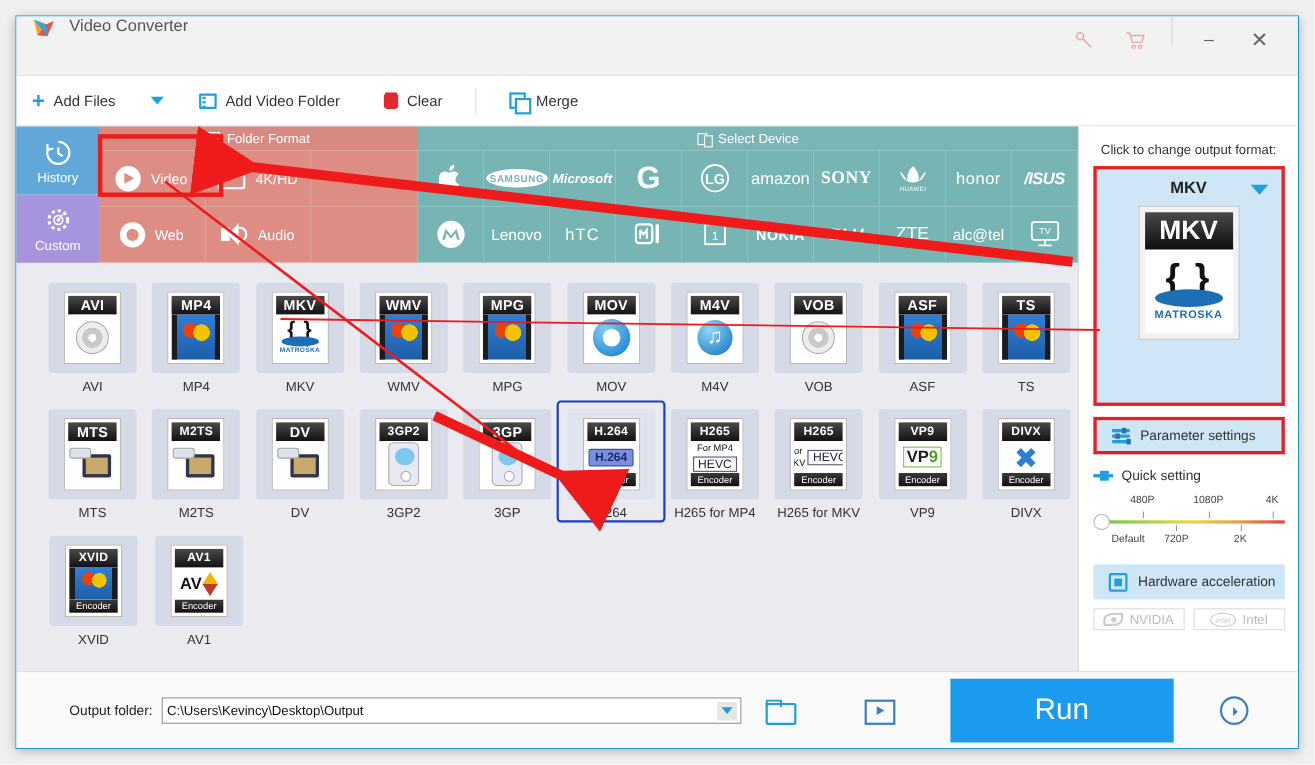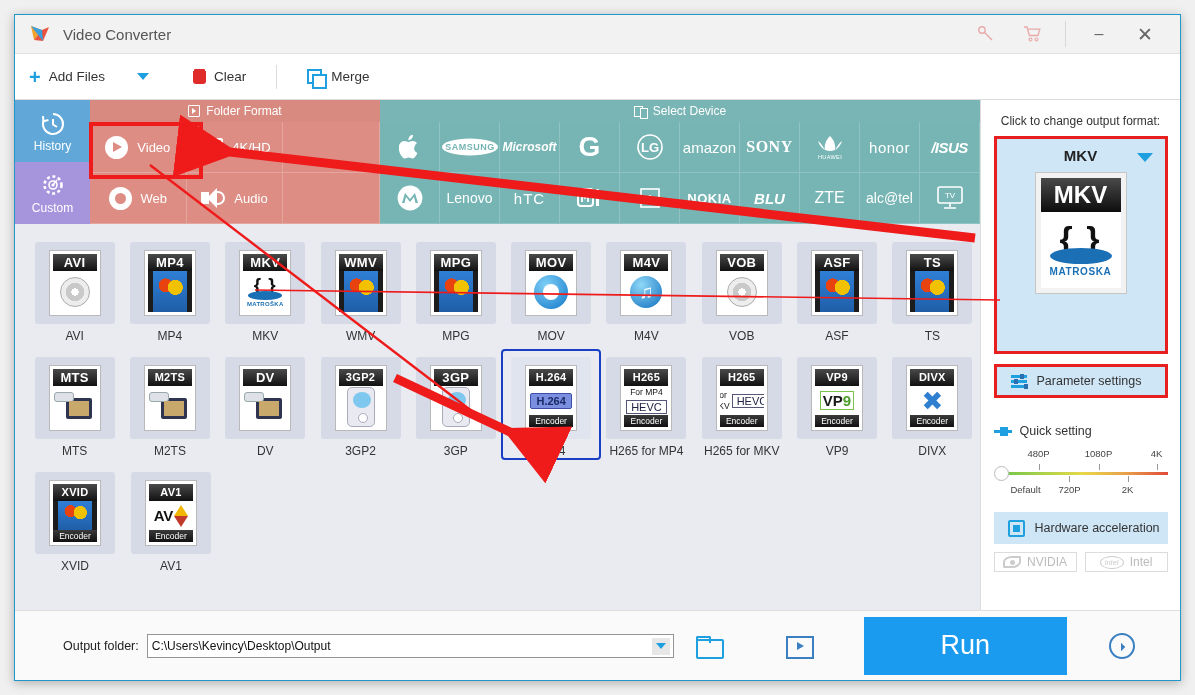--- a/index.html
+++ b/index.html
@@ -12,22 +12,22 @@
   .window {
     position: absolute; left: 14px; top: 14px;
     width: 1167px; height: 667px;
     background: #fff;
     border: 1px solid #2196c9;
     box-shadow: 0 2px 10px rgba(0,0,0,.28);
     display: flex; flex-direction: column;
   }
   
   .titlebar {
-    height: 39px; background: #f2f2f2;
-    display: flex; align-items: center;
+    height: 54px; background: #f2f2f2;
+    display: flex; 
     border-bottom: 1px solid #e2e2e2;
     flex: none;
   }
   .app-logo { margin-left: 14px; width: 22px; height: 22px; position: relative; }
   .app-title { margin-left: 12px; font-size: 15px; color: #555; }
   .tb-spacer { flex: 1; }
   .tb-icon {
     width: 46px; height: 44px; display: flex; align-items: center;
     justify-content: center; color: #e8a9a9; font-size: 17px;
   }
@@ -116,21 +116,21 @@
   .ic-play:after{content:"";position:absolute;left:8px;top:6px;border-left:9px solid #dd8d84;border-top:5.5px solid transparent;border-bottom:5.5px solid transparent;}
   .ic-4k { width:25px;height:19px;border:2.5px solid #fff;border-radius:2px;}
   .ic-chrome{width:23px;height:23px;border-radius:50%;background:#fff;position:relative;}
   .ic-chrome:after{content:"";position:absolute;left:6px;top:6px;width:11px;height:11px;border-radius:50%;background:#dd8d84;}
   .ic-spk{width:24px;height:20px;position:relative;}
   .ic-spk:before{content:"";position:absolute;left:0;top:4px;width:8px;height:12px;background:#fff;}
   .ic-spk:after{content:"";position:absolute;left:6px;top:0;border-right:10px solid #fff;border-top:10px solid transparent;border-bottom:10px solid transparent;}
   .spk-wave{position:absolute;right:0;top:3px;width:8px;height:14px;border:2px solid #fff;border-left:none;border-radius:0 8px 8px 0;}
   
   .tilearea { flex: 1; background: #e9ebf1; padding: 12px 0 0 0; overflow: hidden; position: relative; }
-  .tilerow { display: flex; padding-left: 12px; }
+  .tilerow { display: flex; padding-left: 22px; }
   .tile {
     width: 96px; margin-right: 0; display: flex; flex-direction: column;
     align-items: center; padding-top: 6px;
   }
   .tile-box {
     width: 80px; height: 82px; background: #d5dae6; border-radius: 3px;
     display: flex; align-items: center; justify-content: center;
   }
   .tile.selected .tile-box { background: #dfe4ef; }
   .tile.selected { outline: 2px solid #1a3fc4; border-radius: 2px; background: #e9ebf1; }
@@ -202,21 +202,21 @@
   .bi-el{width:62px;height:16px;border-radius:50%;background:#1a6fb5;margin-top:-4px;}
   .bi-tx{font-size:10px;font-weight:700;color:#1a6fb5;letter-spacing:.6px;margin-top:2px;}
   .param-btn {
     width: 174px; height: 34px; margin-top: 10px; background: #cfe6f7;
     border: 3px solid #e81f1f; display: flex; align-items: center;
     gap: 10px; padding-left: 14px; font-size: 12.5px; color: #333;
   }
   .param-ico{width:16px;height:13px;position:relative;}
   .param-ico:before{content:"";position:absolute;left:0;top:0;width:16px;height:3px;background:#1e9fe0;box-shadow:0 5px 0 #1e9fe0,0 10px 0 #1e9fe0;}
   .param-ico:after{content:"";position:absolute;left:9px;top:-1px;width:4px;height:5px;background:#2b6fb0;box-shadow:-6px 5px 0 #2b6fb0,4px 10px 0 #2b6fb0;}
-  .quick { width: 174px; margin-top: 26px; }
+  .quick { width: 174px; margin-top: 12px; }
   .quick-hdr { display: flex; align-items: center; gap: 8px; font-size: 12.5px; color: #333; }
   .qh-ico{width:18px;height:9px;position:relative;}
   .qh-ico:before{content:"";position:absolute;left:0;top:3px;width:18px;height:3px;background:#1e9fe0;}
   .qh-ico:after{content:"";position:absolute;left:6px;top:0;width:8px;height:9px;background:#1e9fe0;}
   .slider-wrap { margin-top: 10px; position: relative; height: 50px; }
   .sl-top, .sl-bot { position: absolute; width: 100%; height: 14px; font-size: 9.5px; color: #444; }
   .sl-top { top: 0; } .sl-bot { bottom: 0; }
   .sl-lab { position: absolute; transform: translateX(-50%); white-space: nowrap; }
   .sl-track {
     position: absolute; left: 4px; right: 0; top: 24px; height: 3px;
@@ -310,20 +310,24 @@
   </div>
 
   <div class="toolbar">
     <div class="tool">
       <span class="plus">+</span>
       <span>Add Files</span>
     </div>
     <div class="caret-wrap">
       <span class="caret-down"></span>
     </div>
+    <div class="tool">
+      <span class="folder-ico"></span>
+      <span>Add Video Folder</span>
+    </div>
     <div class="tool" style="margin-left:12px">
       <span class="trash"></span>
       <span>Clear</span>
     </div>
     <div class="tool-sep"></div>
     <div class="tool">
       <span class="merge-ico"></span>
       <span>Merge</span>
     </div>
   </div>

